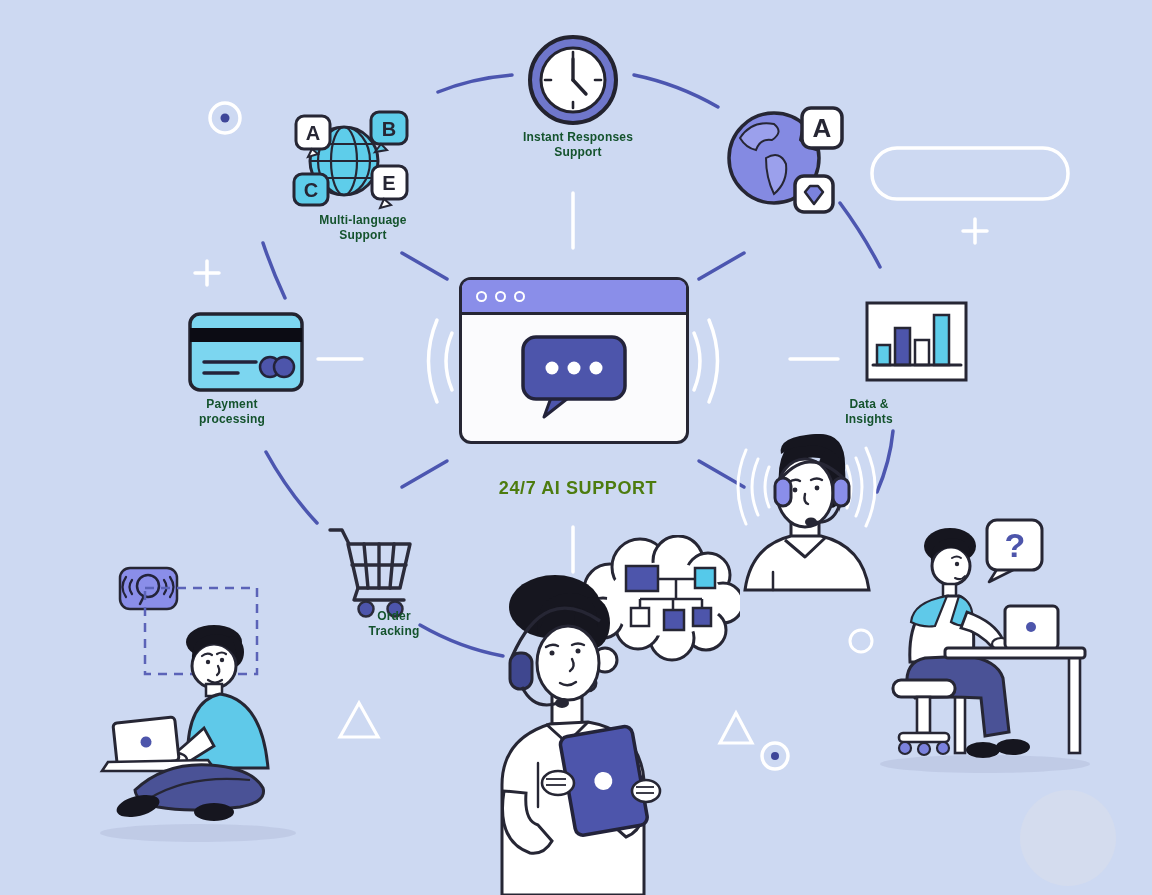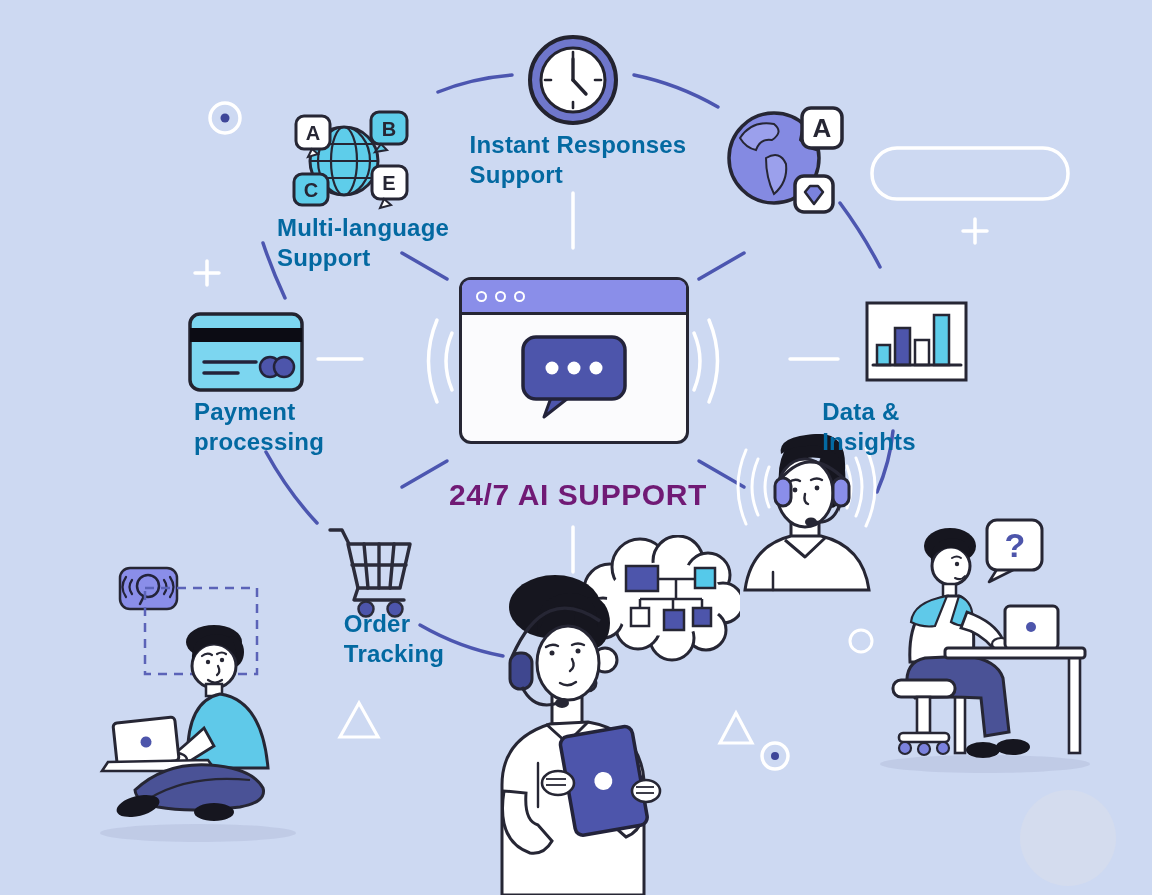--- a/index.html
+++ b/index.html
@@ -4,27 +4,27 @@
 <style>
   html,body{margin:0;padding:0;background:#cdd9f2;}
   #canvas{
     position:relative;width:1152px;height:895px;overflow:hidden;
     background:#cdd9f2;font-family:"Liberation Sans",sans-serif;
   }
   .abs{position:absolute;}
   svg{display:block;}
   .feature-label{
     position:absolute;transform:translateX(-50%);
-    text-align:left;white-space:pre-line;
-    font-weight:bold;font-size:24px;line-height:1.25;
-    color:#0369a1;letter-spacing:.2px;
+    text-align:center;white-space:pre-line;
+    font-weight:bold;font-size:12px;line-height:1.25;
+    color:#14532d;letter-spacing:.2px;
   }
   .main-title{
     position:absolute;transform:translateX(-50%);
-    font-weight:bold;font-size:30px;color:#701a75;letter-spacing:.6px;
+    font-weight:bold;font-size:18px;color:#4d7c0f;letter-spacing:.6px;
     white-space:nowrap;
   }
   
   .chat-window{
     position:absolute;left:459px;top:277px;width:230px;height:167px;
     background:#fbfbfd;border:3px solid #262634;border-radius:12px;
     box-sizing:border-box;
   }
   .chat-titlebar{
     height:32px;background:#8a8ee9;border-bottom:3px solid #262634;
@@ -420,21 +420,21 @@
       <polygon points="142,149 208,149 215,156 135,156" fill="#ffffff" stroke="#262634" stroke-width="2.4"></polygon>
 
       <rect x="90" y="148" width="140" height="10" rx="3" fill="#ffffff" stroke="#262634" stroke-width="3"></rect>
     </svg>
   </div>
 
   <div class="feature-label" style="left:578px;top:130px;">Instant Responses
 Support</div>
   <div class="feature-label" style="left:363px;top:213px;">Multi-language
 Support</div>
-  <div class="feature-label" style="left:259px;top:397px;">Payment
+  <div class="feature-label" style="left:232px;top:397px;">Payment
 processing</div>
   <div class="feature-label" style="left:374px;top:609px;margin-left:20px;">Order
 Tracking</div>
   <div class="feature-label" style="left:869px;top:397px;">Data &amp;
 Insights</div>
   <div class="main-title" style="left:578px;top:478px;">24/7 AI SUPPORT</div>
 
 </div>
 
 </body></html>

